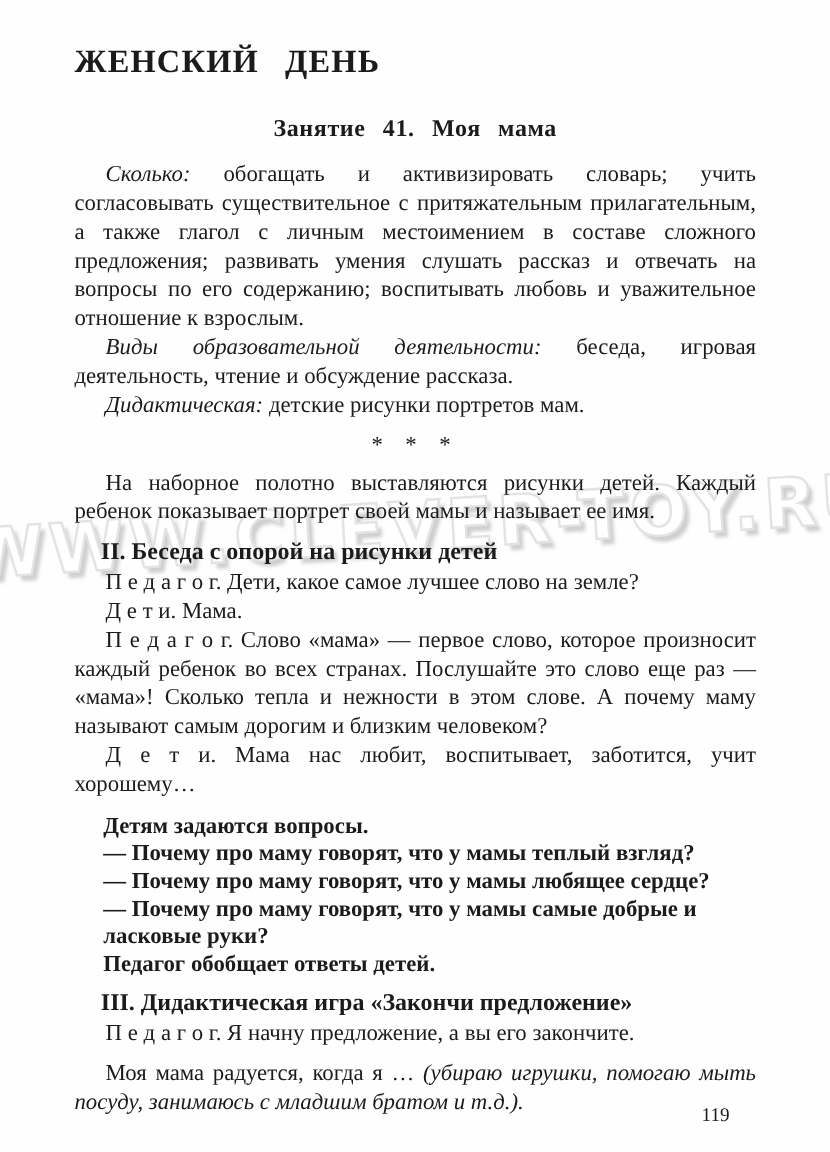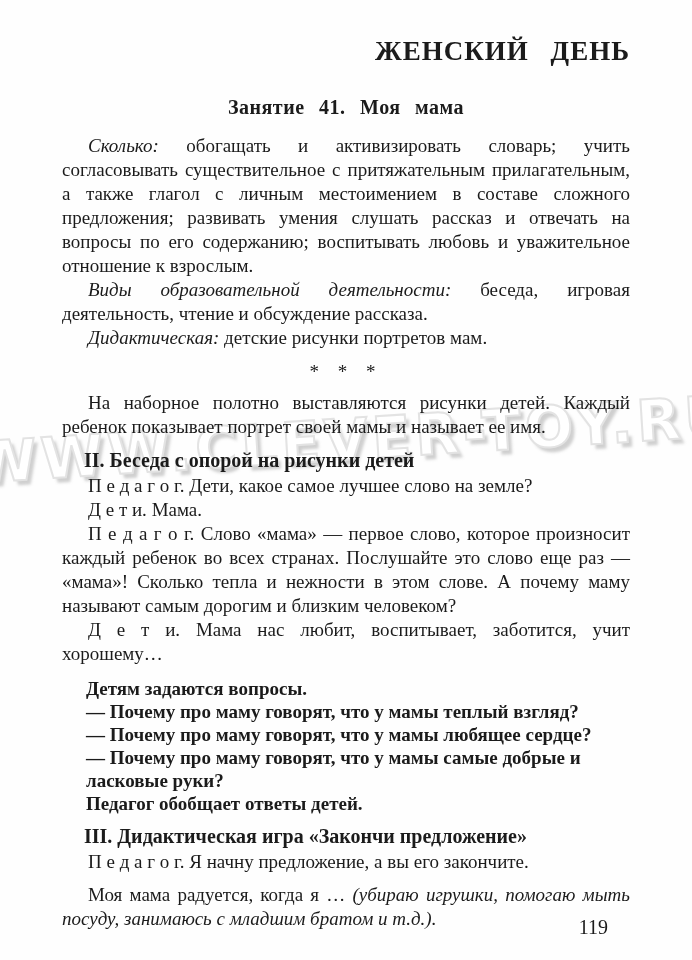--- a/index.html
+++ b/index.html
@@ -10,21 +10,21 @@
     background: #fefefe;
     overflow: hidden;
     font-family: "Liberation Serif", serif;
     color: #1b1b1b;
   }
   .content { position: relative; z-index: 2; padding: 0 62px; }
   h1.page-title {
     margin: 36px 0 0;
     font-size: 27px;
     line-height: 30px;
-    text-align: right;
+    text-align: left;
     font-weight: bold;
     letter-spacing: 1px;
     word-spacing: 14px;
   }
   h2.lesson-title {
     margin: 28px 0 0;
     font-size: 20px;
     line-height: 27px;
     text-align: center;
     font-weight: bold;
@@ -60,21 +60,21 @@
     line-height: 23px;
     text-align: left;
     font-weight: bold;
   }
   .final-para { margin-top: 9px; }
   .page-number {
     position: absolute;
     right: 84px;
     bottom: 21px;
     z-index: 2;
-    font-size: 20px;
+    font-size: 16px;
     font-family: "Liberation Serif", serif;
     color: #1b1b1b;
     margin-left: 12px;
   }
   .watermark {
     position: absolute;
     top: 430px;
     left: -26px;
     z-index: 1;
     transform: rotate(-3.6deg);

